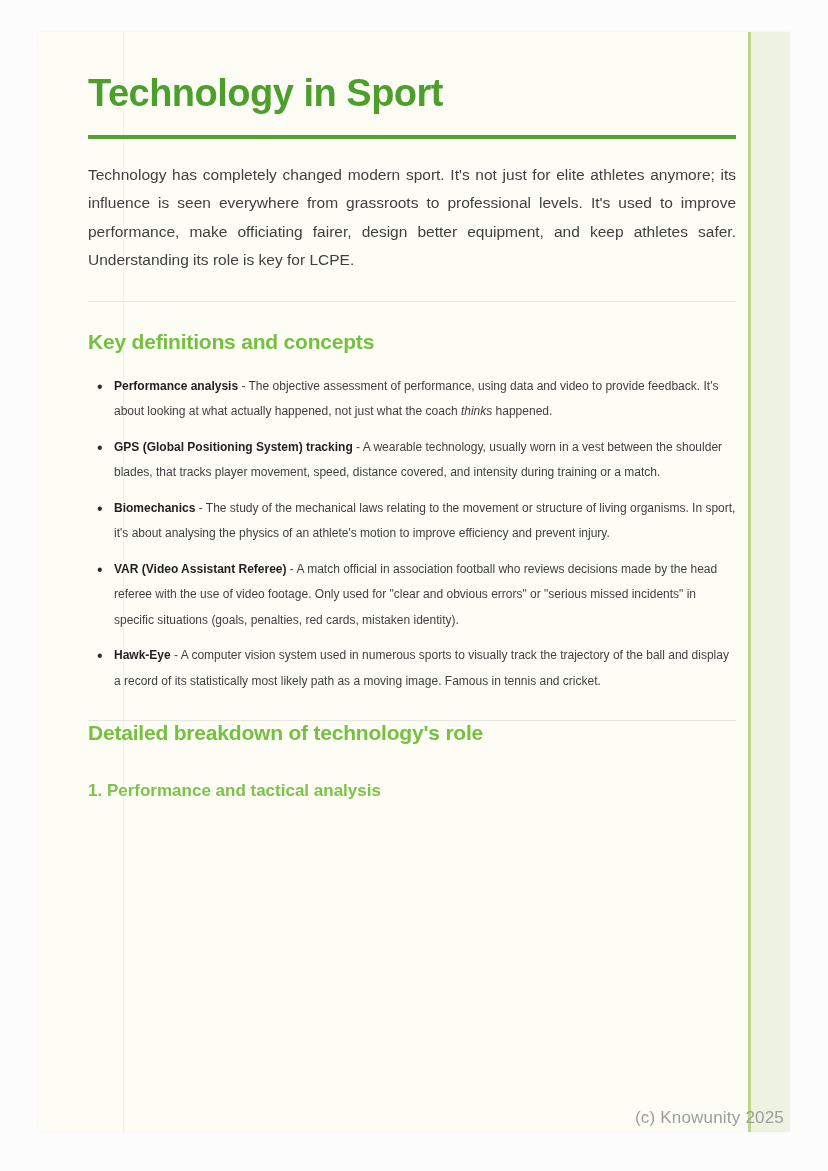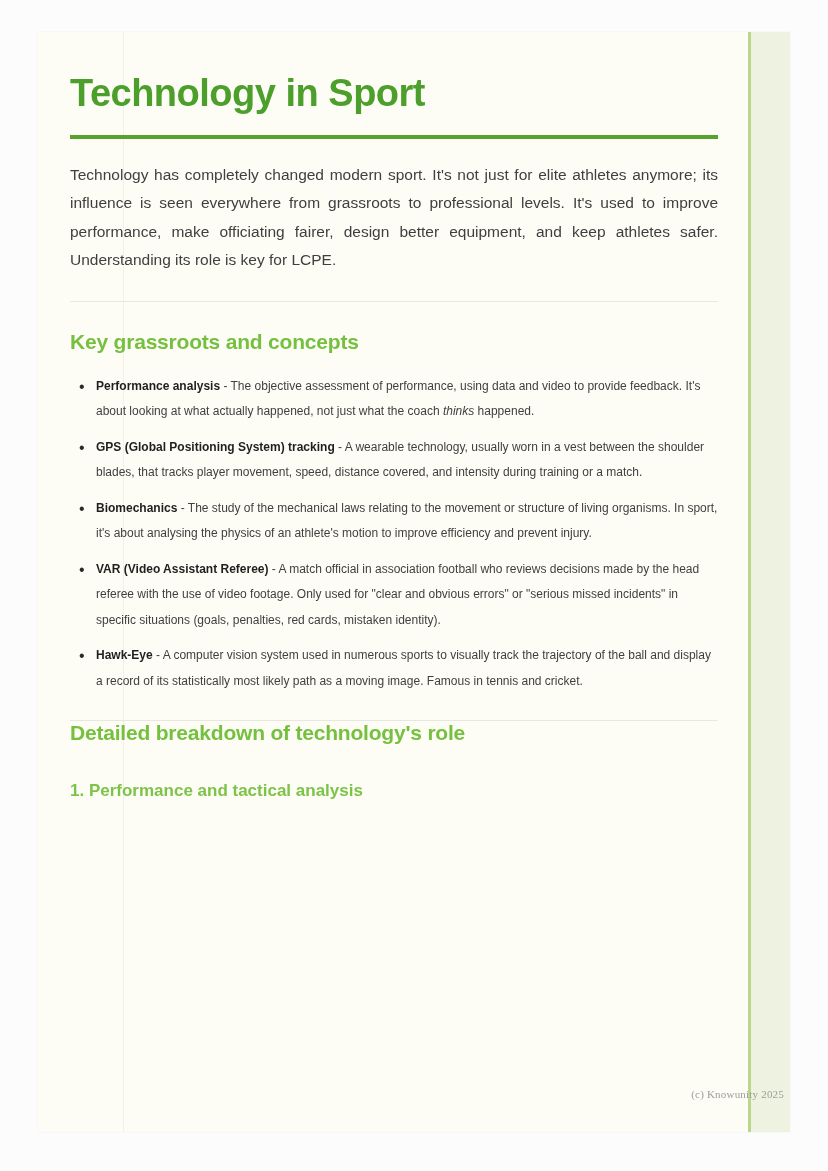--- a/index.html
+++ b/index.html
@@ -24,21 +24,21 @@
     border-left: 3px solid #bcd78c;
   }
   .fold-line {
     position: absolute;
     left: 85px; top: 0;
     width: 1px; height: 100%;
     background: rgba(170,170,140,0.14);
   }
   .content {
     position: absolute;
-    left: 32px; top: 0;
+    left: 50px; top: 0;
     width: 648px;
   }
   h1.doc-title {
     margin-top: 40px;
     font-size: 38px;
     line-height: 1.12;
     font-weight: 700;
     letter-spacing: -0.5px;
     color: #4c9f2b;
   }
@@ -96,44 +96,43 @@
     color: #2a2a2a;
     font-size: 16px;
   }
   .definition-term {
     font-weight: 700;
     color: #1f1f1f;
   }
   .definition-italic { font-style: italic; }
   .copyright {
     position: absolute;
-    right: 6px; bottom: 32px;
-    font-size: 11px;
+    right: 6px; bottom: 4px;
+    font-size: 17px;
     color: #9aa098;
     letter-spacing: 0.2px;
     z-index: 2;
-    font-family: Liberation Serif, serif;
   }
 </style>
 </head>
 <body>
 
 <div class="page-card">
   <div class="edge-strip"></div>
   <div class="fold-line"></div>
 
   <div class="content">
     <h1 class="doc-title">Technology in Sport</h1>
     <hr class="title-rule">
 
     <p class="body-paragraph">Technology has completely changed modern sport. It's not just for elite athletes anymore; its influence is seen everywhere from grassroots to professional levels. It's used to improve performance, make officiating fairer, design better equipment, and keep athletes safer. Understanding its role is key for LCPE.</p>
 
     <hr class="section-divider">
 
-    <h2 class="section-heading defs-heading">Key grassroots and concepts</h2>
+    <h2 class="section-heading defs-heading">Key definitions and concepts</h2>
 
     <ul class="definitions-list">
       <li>
         <span class="definition-term">Performance analysis</span><span class="definition-desc"> - The objective assessment of performance, using data and video to provide feedback. It's about looking at what actually happened, not just what the coach </span><span class="definition-italic">thinks</span><span class="definition-desc"> happened.</span>
       </li>
       <li>
         <span class="definition-term">GPS (Global Positioning System) tracking</span><span class="definition-desc"> - A wearable technology, usually worn in a vest between the shoulder blades, that tracks player movement, speed, distance covered, and intensity during training or a match.</span>
       </li>
       <li>
         <span class="definition-term">Biomechanics</span><span class="definition-desc"> - The study of the mechanical laws relating to the movement or structure of living organisms. In sport, it's about analysing the physics of an athlete's motion to improve efficiency and prevent injury.</span>

